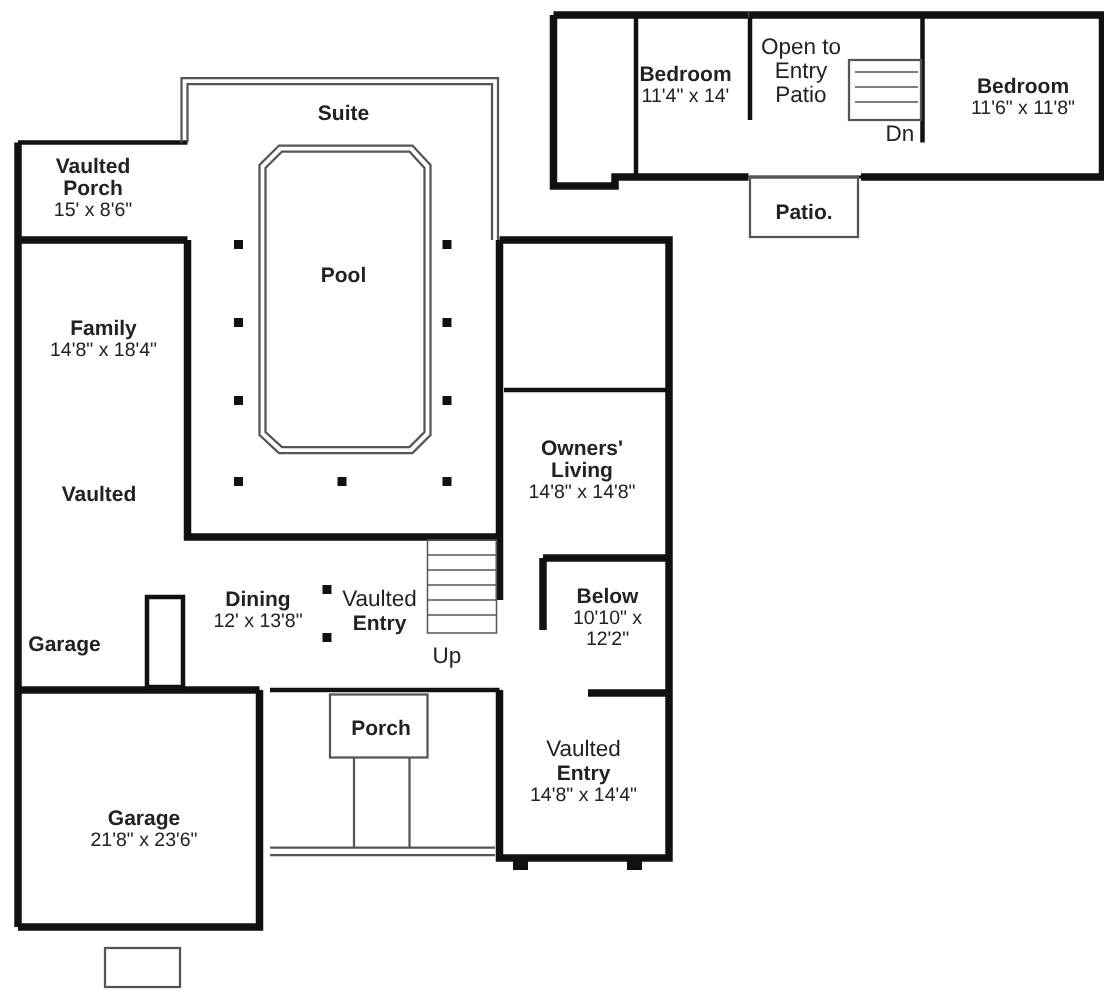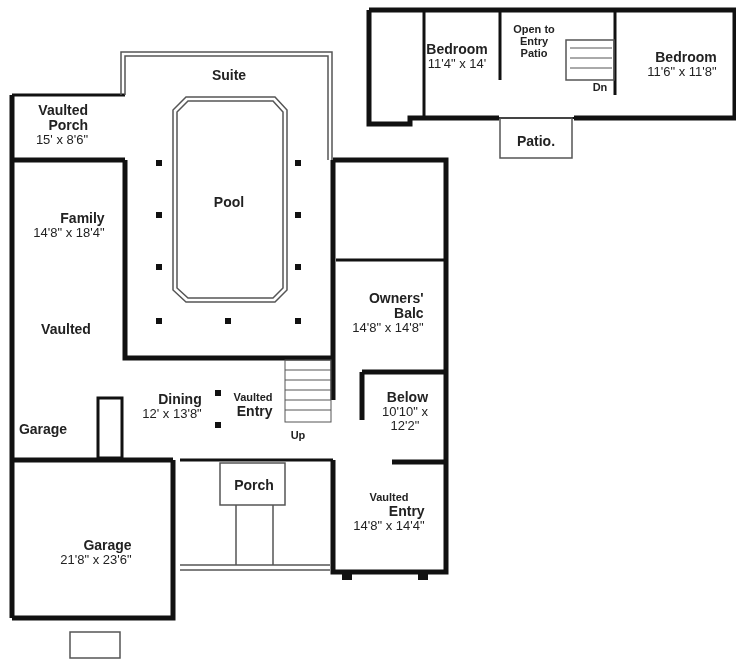--- a/index.html
+++ b/index.html
@@ -1,20 +1,20 @@
 <!DOCTYPE html>
 <html><head>
 <meta charset="utf-8">
 <style>
   html, body { margin: 0; padding: 0; background: #ffffff; }
   body { width: 736px; height: 664px; position: relative; overflow: hidden; font-family: "Liberation Sans", sans-serif; }
   svg { position: absolute; left: 0; top: 0; }
   .lbl { position: absolute; text-align: center; color: #222; line-height: 1.08; white-space: nowrap; transform: translate(-50%, 0); }
-  .lbl .n { font-weight: bold; font-size: 14px; display: block; text-align: right; }
-  .lbl .nr { font-weight: bold; font-size: 11px; display: block; }
+  .lbl .n { font-weight: bold; font-size: 14px; display: block; }
+  .lbl .nr { font-weight: normal; font-size: 15px; display: block; }
   .lbl .d { font-size: 13px; display: block; }
 </style>
 </head>
 <body>
 
 <svg width="736" height="664" viewBox="0 0 736 664">
   <g fill="none" stroke="#111" stroke-width="5">
 
     <polyline points="369,10 369,124 410,124 410,118 499,118"></polyline>
     <polyline points="499,10 369,10"></polyline>
@@ -111,33 +111,33 @@
 
 <div>
   <div class="lbl" style="left:229px;top:68px">
     <span class="n">Suite</span>
   </div>
   <div class="lbl" style="left:62px;top:103px">
     <span class="n">Vaulted</span>
     <span class="n">Porch</span>
     <span class="d">15' x 8'6"</span>
   </div>
-  <div class="lbl" style="left:229px;top:195px">
+  <div class="lbl" style="left:229px;top:176px">
     <span class="n">Pool</span>
   </div>
   <div class="lbl" style="left:69px;top:211px">
     <span class="n">Family</span>
     <span class="d">14'8" x 18'4"</span>
   </div>
   <div class="lbl" style="left:66px;top:322px">
     <span class="n">Vaulted</span>
   </div>
   <div class="lbl" style="left:388px;top:291px">
     <span class="n">Owners'</span>
-    <span class="n">Balc</span>
+    <span class="n">Living</span>
     <span class="d">14'8" x 14'8"</span>
   </div>
   <div class="lbl" style="left:172px;top:392px">
     <span class="n">Dining</span>
     <span class="d">12' x 13'8"</span>
   </div>
   <div class="lbl" style="left:253px;top:392px">
     <span class="nr">Vaulted</span>
     <span class="n">Entry</span>
   </div>

